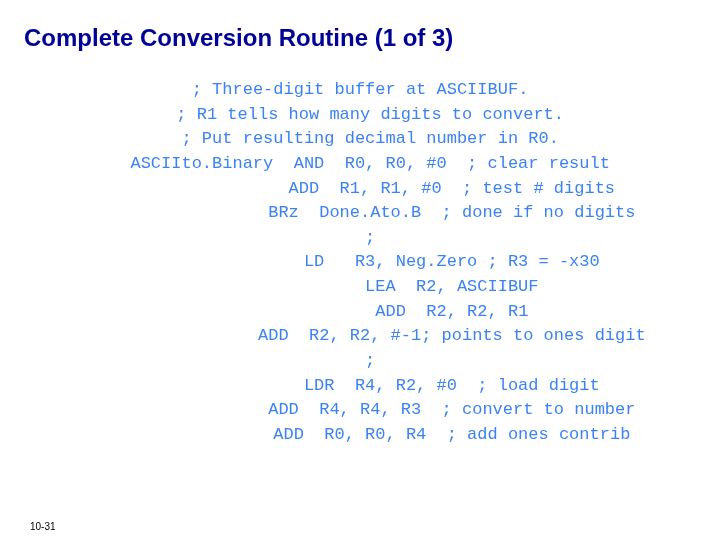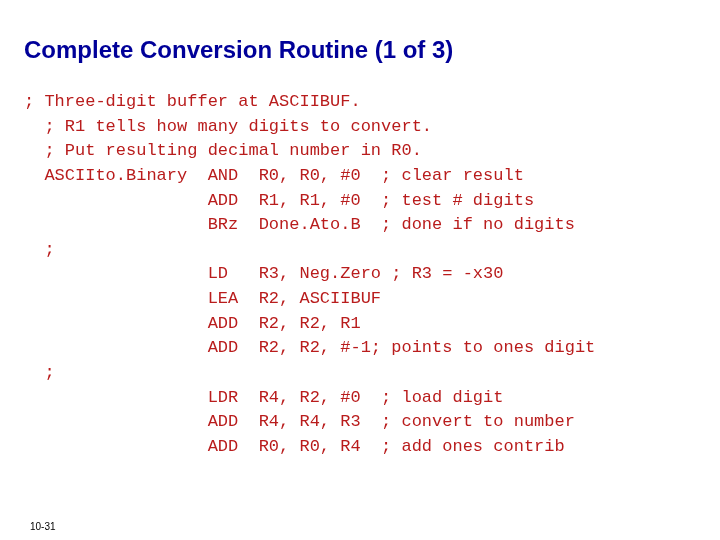--- a/index.html
+++ b/index.html
@@ -15,28 +15,29 @@
     position: relative;
     width: 720px;
     height: 540px;
     box-sizing: border-box;
     padding: 20px 24px 0 24px;
   }
   .title {
     color: #000099;
     font-weight: bold;
     font-size: 24px;
-    margin: 16px 0 26px 0;
+    margin: 4px 0 26px 0;
   }
   .code {
     font-family: "Courier New", Courier, monospace;
     font-size: 17px;
     line-height: 1.45;
     white-space: pre;
-    color: #b91c1c;
+    color: #3b82f6;
+    text-align: center;
   }
   .pagenum {
     position: absolute;
     left: 10px;
     bottom: 8px;
     font-size: 10px;
     color: #000000;
     font-family: Arial, Helvetica, sans-serif;
     margin-left: 20px;
   }

